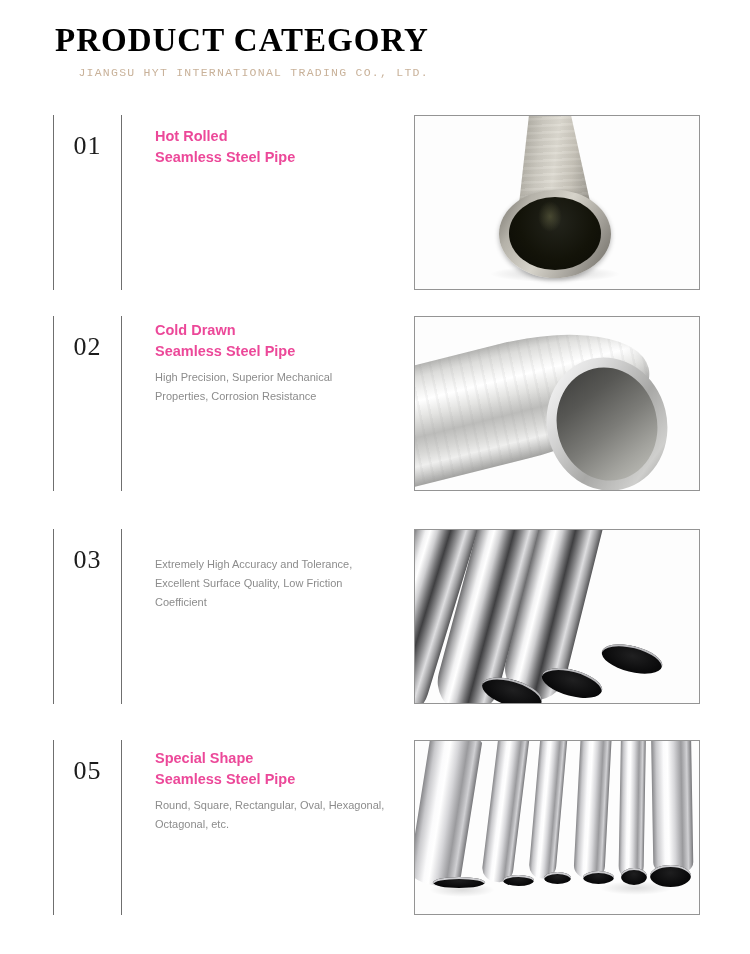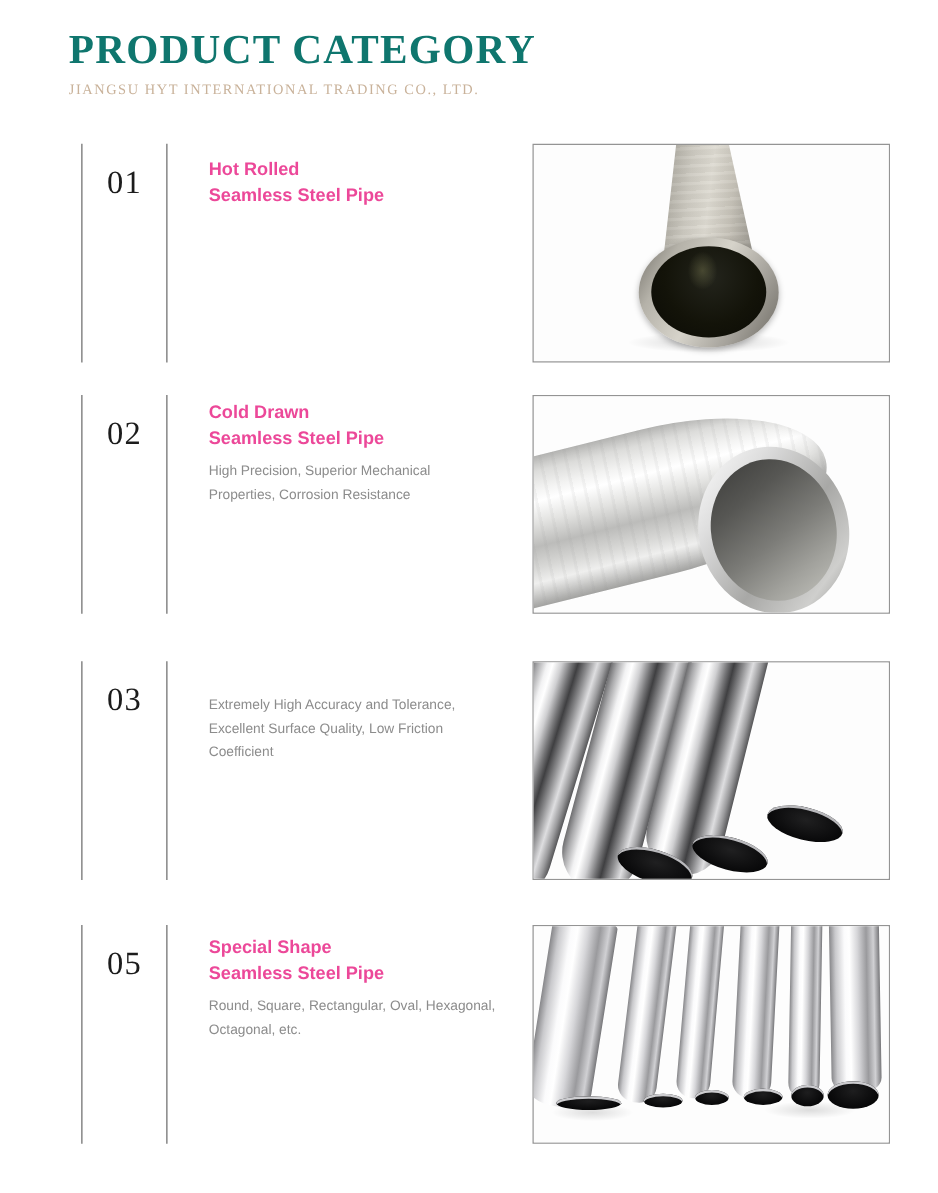--- a/index.html
+++ b/index.html
@@ -18,41 +18,41 @@
   
   .header {
     position: absolute;
     left: 55px;
     top: 22px;
   }
   .page-title {
     font-family: "Liberation Serif", serif;
     font-weight: bold;
     font-size: 33px;
-    color: #0f766e;
+    color: #000000;
     letter-spacing: 1.0px;
     line-height: 36px;
     white-space: nowrap;
   }
   .page-subtitle {
     margin-top: 8px;
-    font-family: Liberation Serif, serif;
+    font-family: Liberation Mono, monospace;
     font-size: 11.5px;
     color: #c9b29a;
     letter-spacing: 1.25px;
     white-space: nowrap;
+    text-align: right;
   }
 
   
   .item {
     position: absolute;
     left: 0;
     width: 600px;
     height: 175px;
-    margin-left: 12px;
   }
   .item-r1 { top: 115px; }
   .item-r2 { top: 316px; }
   .item-r3 { top: 529px; }
   .item-r4 { top: 740px; }
 
   .rule {
     position: absolute;
     top: 0;
     width: 1px;

